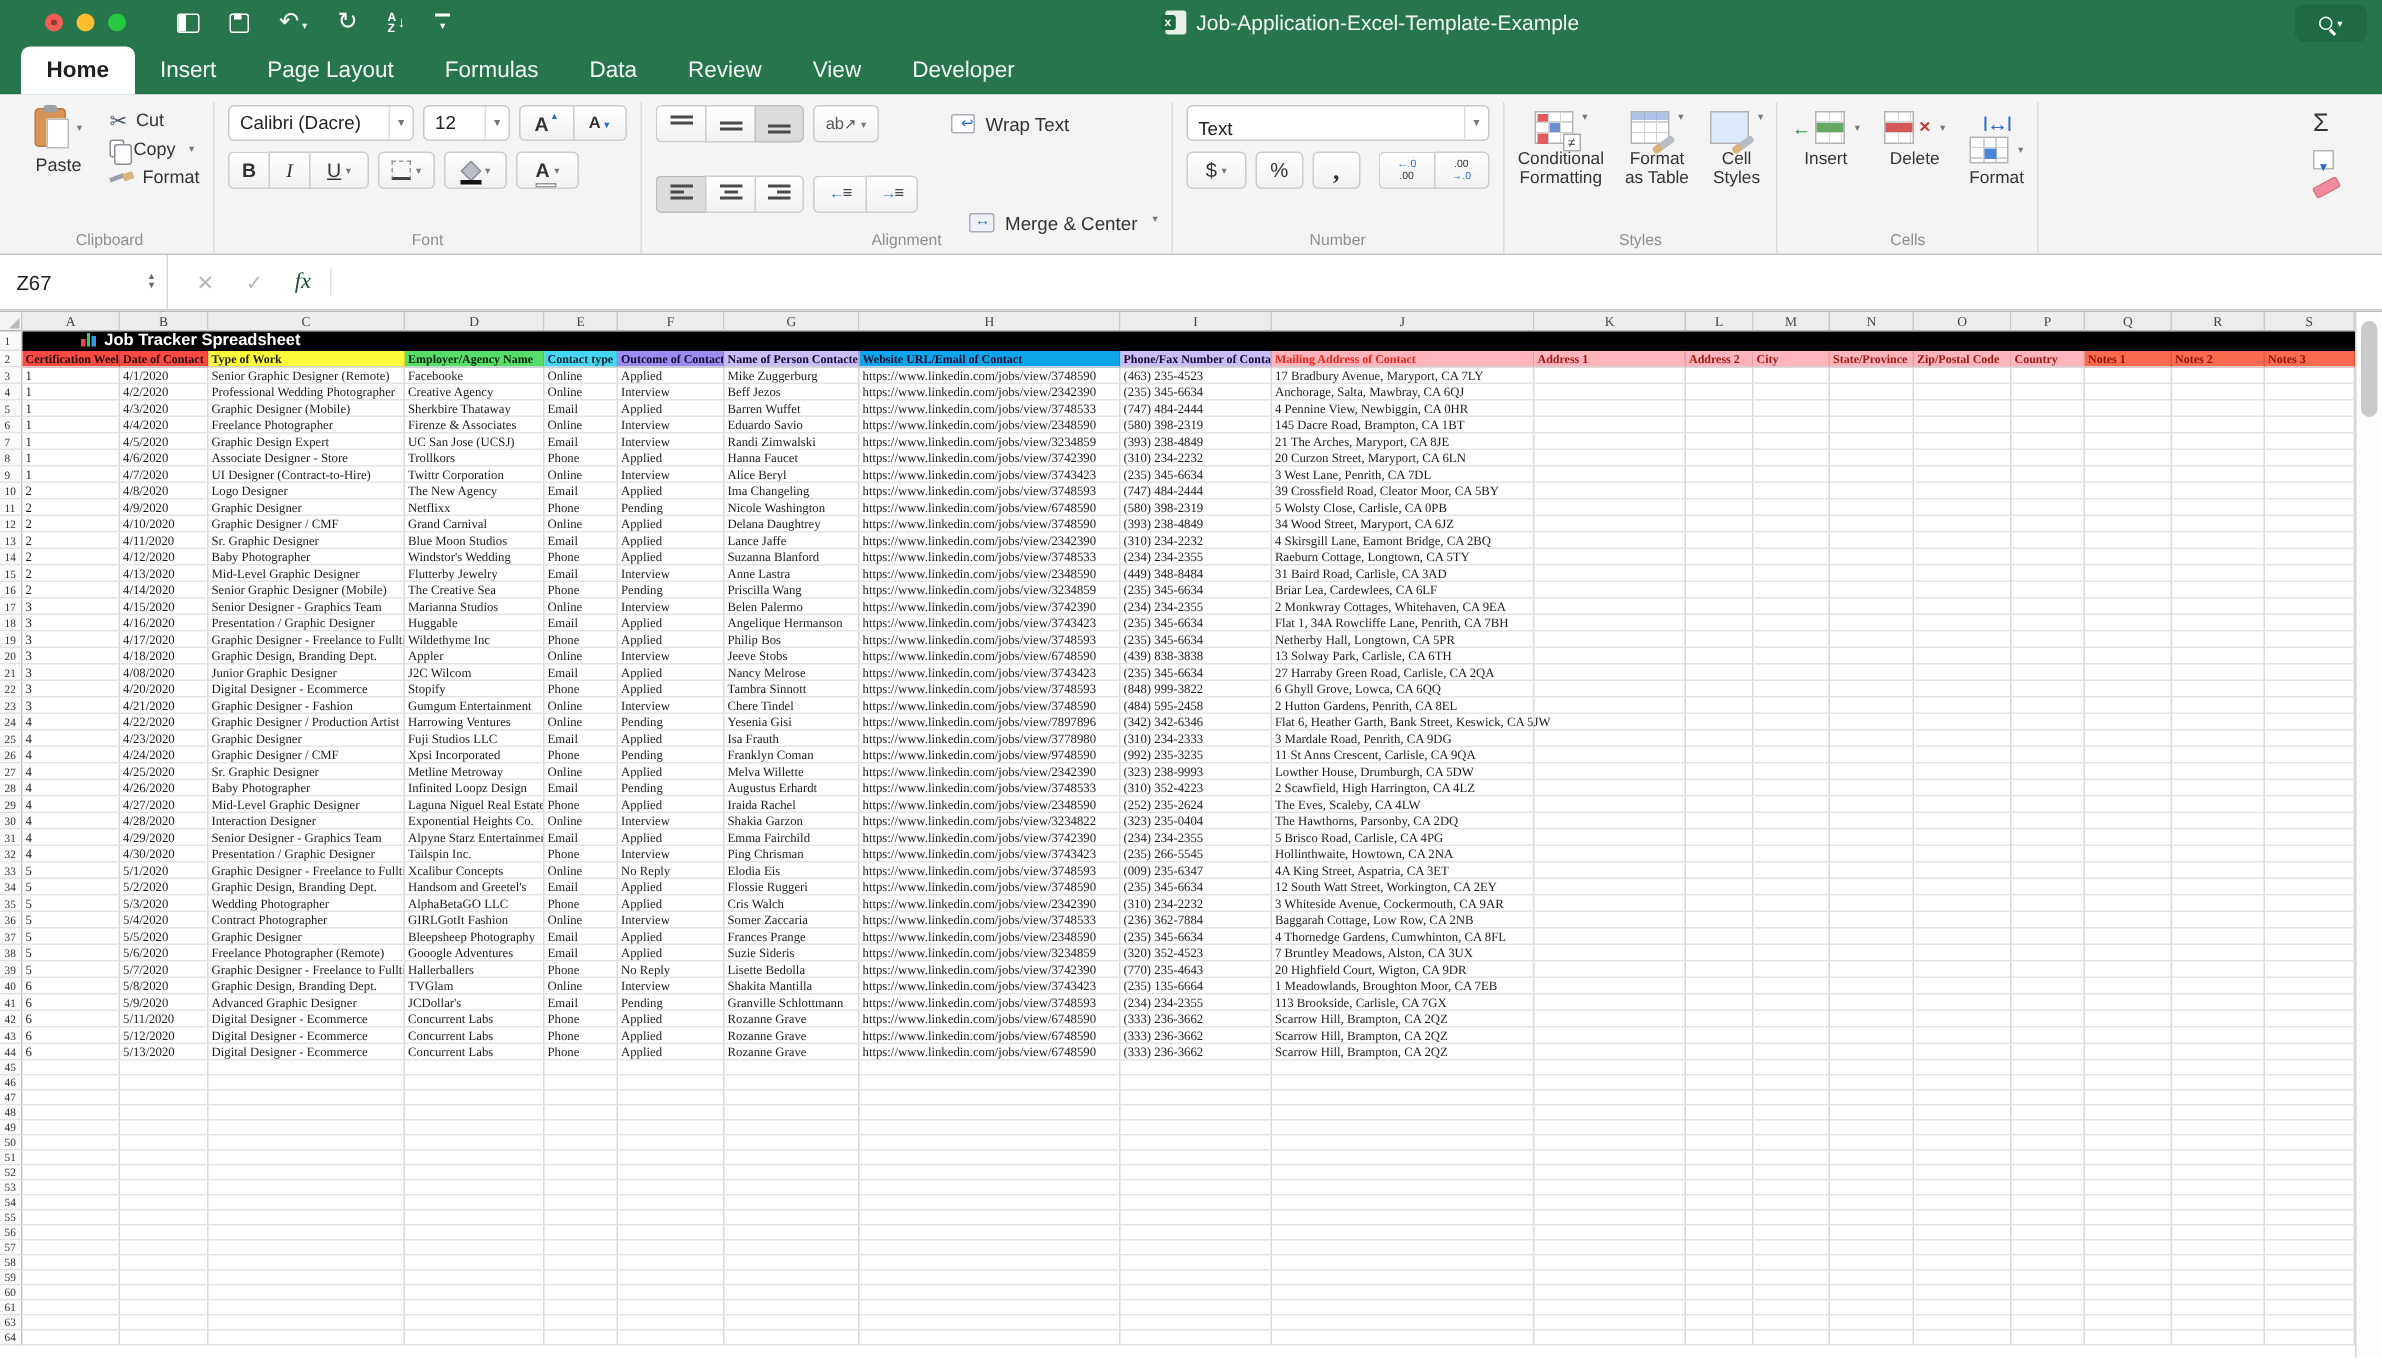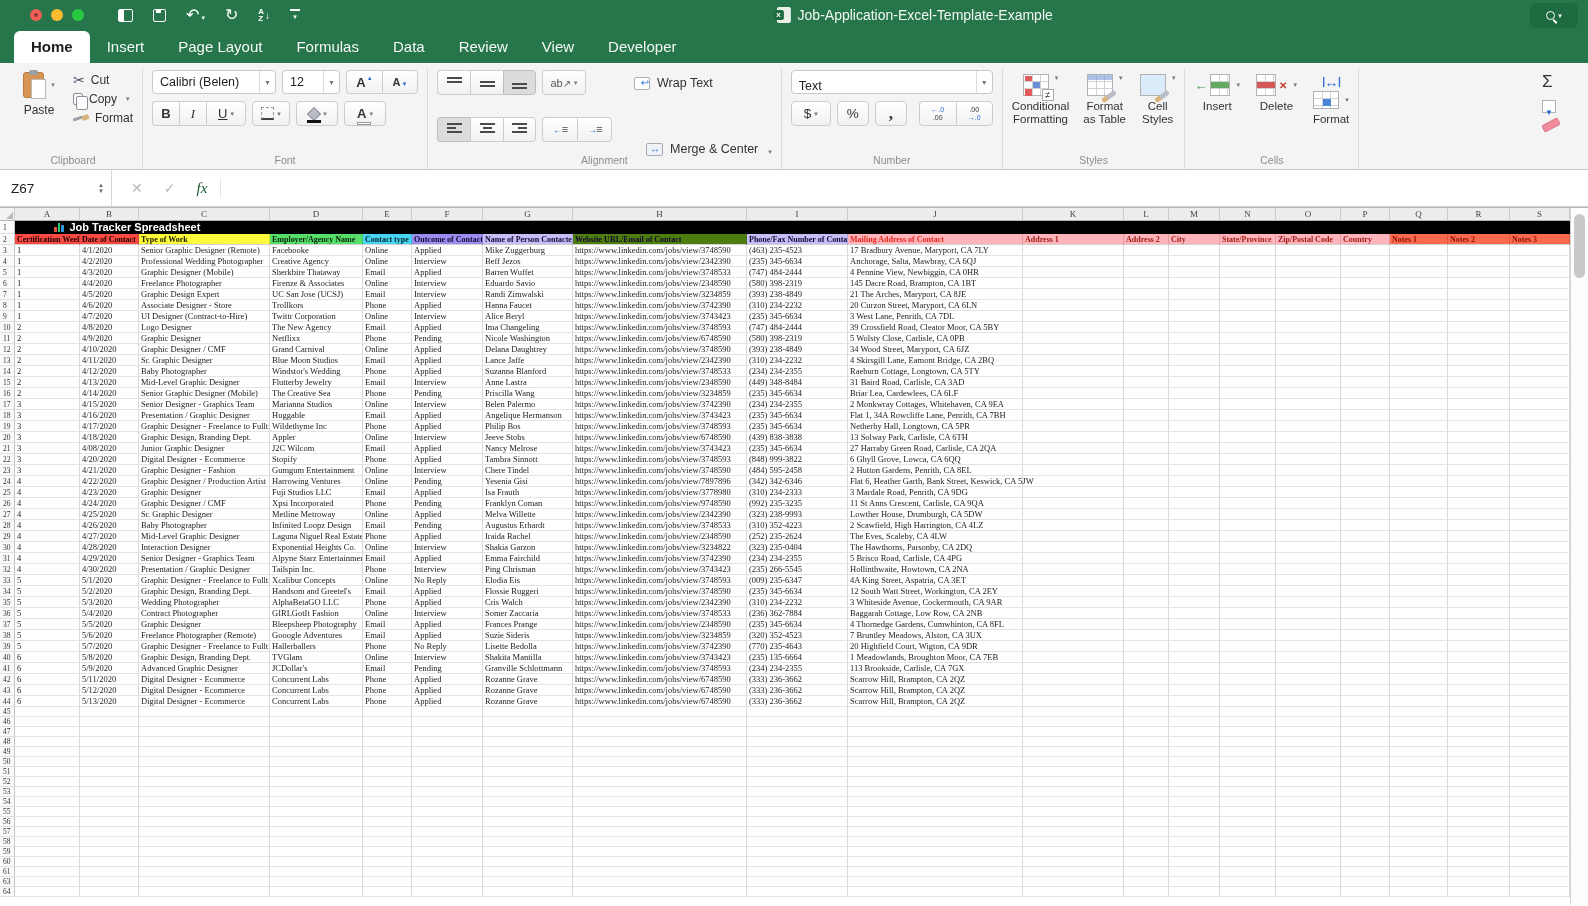--- a/index.html
+++ b/index.html
@@ -89,21 +89,21 @@
   .va-top i:nth-child(1){top:0;width:15px;} .va-top i:nth-child(2){top:4px;width:15px;}
   .va-mid i:nth-child(1){top:4px;width:15px;} .va-mid i:nth-child(2){top:8px;width:15px;}
   .va-bot i:nth-child(1){top:6px;width:15px;} .va-bot i:nth-child(2){top:10px;width:15px;}
   .ha-left i:nth-child(1){top:0;width:15px;} .ha-left i:nth-child(2){top:4px;width:9px;} .ha-left i:nth-child(3){top:8px;width:15px;}
   .ha-center i:nth-child(1){top:0;width:15px;} .ha-center i:nth-child(2){top:4px;width:9px;left:3px;} .ha-center i:nth-child(3){top:8px;width:15px;}
   .ha-right i:nth-child(1){top:0;width:15px;} .ha-right i:nth-child(2){top:4px;width:9px;left:6px;} .ha-right i:nth-child(3){top:8px;width:15px;}
   .orient { font-size:11px; color:#555; }
   .orient .diag { font-size:10px; }
   .indent-ic { font-size:10px; color:#2b6cd4; letter-spacing:-1px; }
   .indent-ic .bars { color:#4a4a4a; font-size:11px; }
-  .flat-item { display:flex; align-items:flex-end; gap:7px; font-size:12.5px; color:#333; }
+  .flat-item { display:flex; align-items:flex-start; gap:7px; font-size:12.5px; color:#333; }
   .wrap-ic { width:16px; height:13px; border:1px solid #a9aeb6; border-radius:2px; position:relative; background:#fff; }
   .wrap-ic::after { content:"↩"; position:absolute; right:0; top:-1px; color:#2b6cd4; font-size:10px; }
   .merge-ic { width:17px; height:13px; border:1px solid #a9aeb6; border-radius:2px; position:relative; background:#eef2f7; }
   .merge-ic::after { content:"↔"; position:absolute; left:3px; top:-1px; color:#2b6cd4; font-size:10px; }
 
   
   .num-big { font-size:13.5px; }
   .comma-btn { font-family:"Liberation Serif",serif; font-size:17px; font-weight:bold; line-height:10px; padding-top:0; }
   .decbtn { display:flex; flex-direction:column; align-items:center; font-size:7px; line-height:8px; color:#333; }
   .decbtn .blue { color:#2b6cd4; }
@@ -231,21 +231,21 @@
           <span class="brush"></span>
           <span>Format</span>
         </div>
     </div>
     <div class="group-label">Clipboard</div>
   </div>
 
   <div class="group">
     <div class="rrow">
       <div class="combo" style="width:124px;">
-          <span class="val">Calibri (Belen)</span>
+          <span class="val">Calibri (Dacre)</span>
           <span class="arr">▼</span>
         </div>
       <div class="combo" style="width:58px;">
           <span class="val">12</span>
           <span class="arr">▼</span>
         </div>
       <div class="seg">
         <div class="rbtn grow" style="width:36px;height:24px;">
             <span>A</span>
             <span class="tri">▲</span>
@@ -552,21 +552,21 @@
         </tr>
         <tr class="row">
           <td class="rownum">2</td>
           <td class="hdr" style="background: rgb(251, 74, 66); color: rgb(28, 0, 0);">Certification Week</td>
           <td class="hdr" style="background: rgb(251, 74, 66); color: rgb(28, 0, 0);">Date of Contact</td>
           <td class="hdr" style="background: rgb(253, 251, 60); color: rgb(28, 28, 0);">Type of Work</td>
           <td class="hdr" style="background: rgb(87, 222, 104); color: rgb(4, 35, 10);">Employer/Agency Name</td>
           <td class="hdr" style="background: rgb(70, 213, 242); color: rgb(3, 36, 46);">Contact type</td>
           <td class="hdr" style="background: rgb(156, 139, 240); color: rgb(20, 8, 48);">Outcome of Contact</td>
           <td class="hdr" style="background: rgb(201, 189, 248); color: rgb(20, 8, 48);">Name of Person Contacted</td>
-          <td class="hdr" style="background: #4d7c0f; color: rgb(20, 8, 48);">Website URL/Email of Contact</td>
+          <td class="hdr" style="background: #0ea5e9; color: rgb(20, 8, 48);">Website URL/Email of Contact</td>
           <td class="hdr" style="background: rgb(201, 189, 248); color: rgb(20, 8, 48);">Phone/Fax Number of Contact</td>
           <td class="hdr" style="background: rgb(255, 179, 187); color: rgb(232, 40, 30);">Mailing Address of Contact</td>
           <td class="hdr" style="background: rgb(255, 179, 187); color: rgb(156, 26, 18);">Address 1</td>
           <td class="hdr" style="background: rgb(255, 179, 187); color: rgb(156, 26, 18);">Address 2</td>
           <td class="hdr" style="background: rgb(255, 179, 187); color: rgb(156, 26, 18);">City</td>
           <td class="hdr" style="background: rgb(255, 179, 187); color: rgb(156, 26, 18); margin-top: 48px;">State/Province</td>
           <td class="hdr" style="background: rgb(255, 179, 187); color: rgb(156, 26, 18);">Zip/Postal Code</td>
           <td class="hdr" style="background: rgb(255, 179, 187); color: rgb(156, 26, 18);">Country</td>
           <td class="hdr" style="background: rgb(252, 106, 77); color: rgb(140, 18, 10);">Notes 1</td>
           <td class="hdr" style="background: rgb(252, 106, 77); color: rgb(140, 18, 10);">Notes 2</td>

